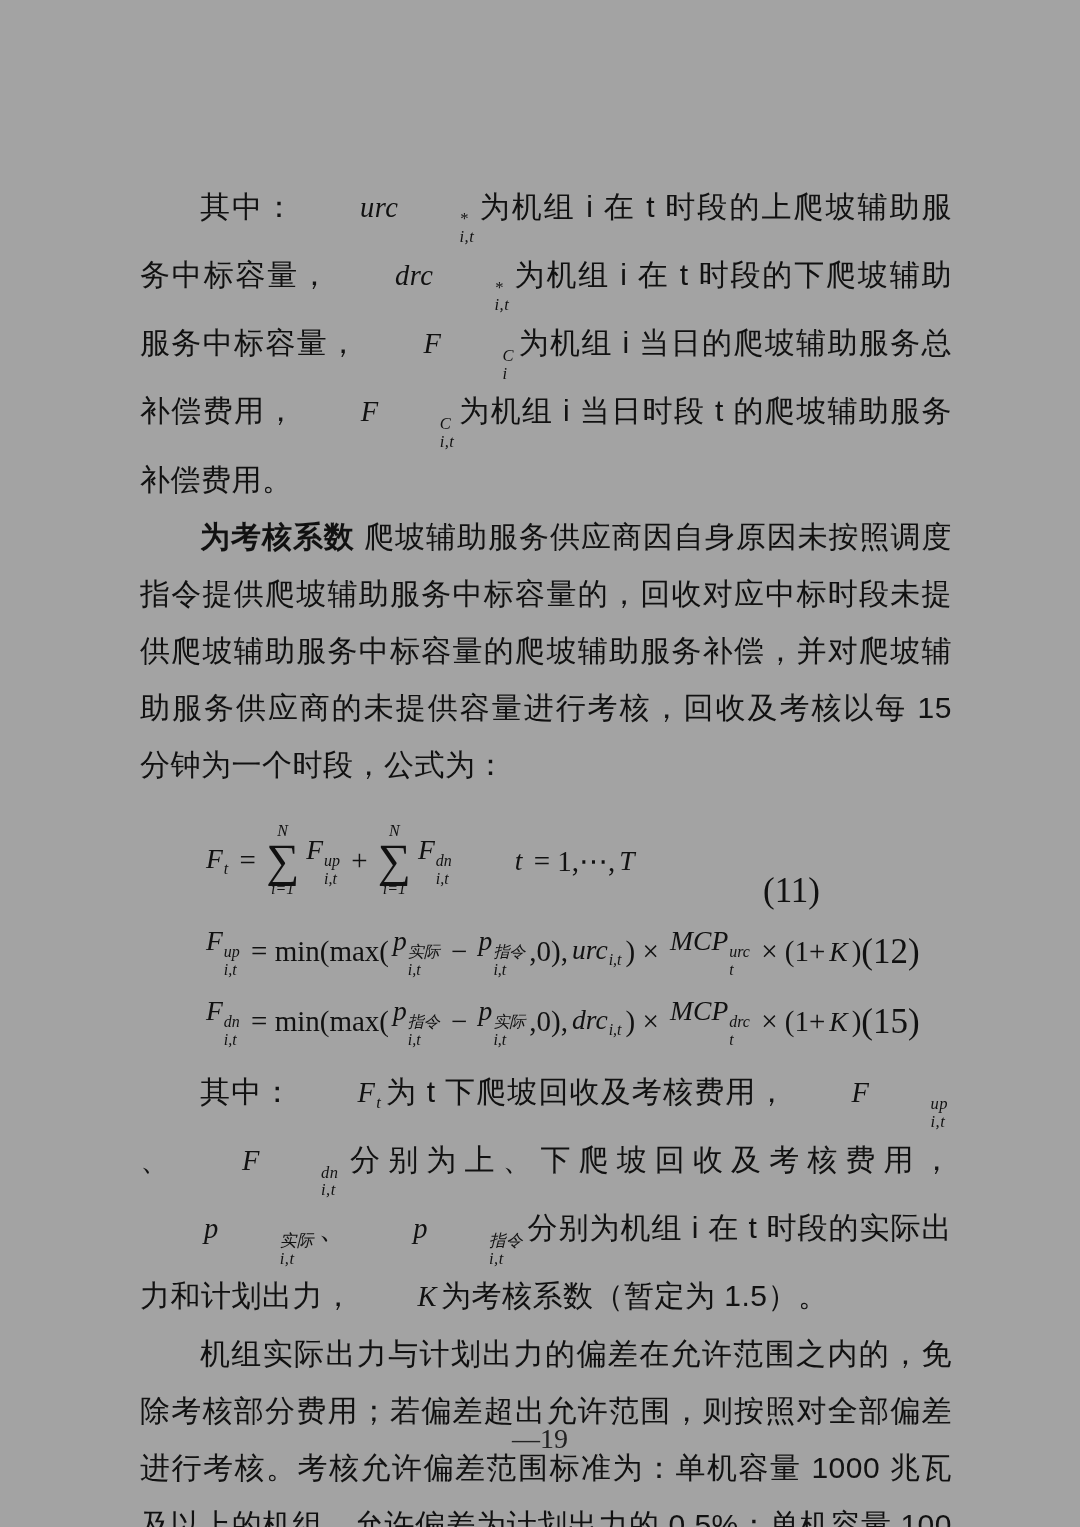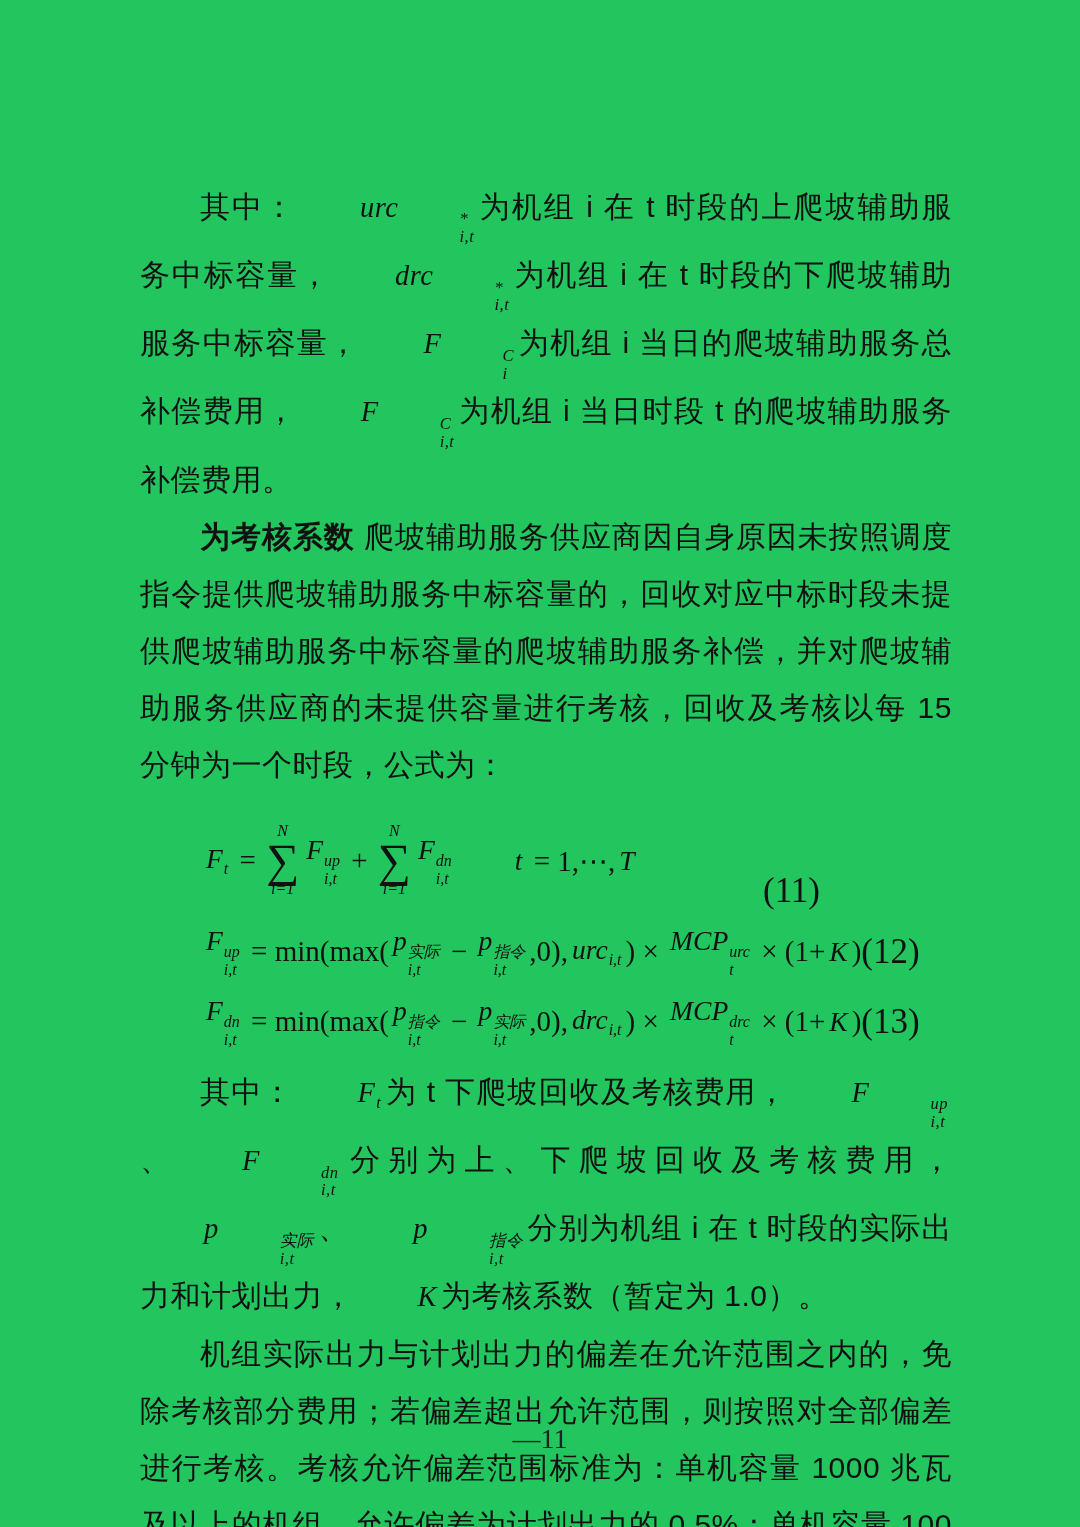--- a/index.html
+++ b/index.html
@@ -1,20 +1,20 @@
 <!DOCTYPE html>
 <html><head>
 <meta charset="utf-8">
 <style>
   html,body{margin:0;padding:0;background:#e8e8e8;}
   .page{
     position:relative;
     width:1080px;height:1527px;
     margin:0 auto;
-    background:#22c55e;
+    background:#a3a3a3;
     color:#111111;
     font-family:"Liberation Sans",sans-serif;
     overflow:hidden;
   }
   .content{
     position:absolute;
     left:140px;top:178px;
     width:812px;
   }
   .para{
@@ -199,36 +199,36 @@
             <span class="mvar"><span class="mbase">drc</span><span class="msub-only">i,t</span></span>
             <span class="mtext">) × </span>
             <span class="mvar"><span class="mbase">MCP</span><span class="mstack">
                 <span class="msup">drc</span>
                 <span class="msub">t</span>
               </span></span>
             <span class="mtext"> × (1+</span>
             <span class="mvar"><span class="mbase">K</span></span>
             <span class="mtext">)</span>
           </div>
-        <div class="f-num">(13)</div>
+        <div class="f-num">(15)</div>
       </div>
     </div>
 
     <p class="para"><span class="run">其中：</span><span class="mvar"><span class="mbase">F</span><span class="msub-only">t</span></span><span class="run">为 t 下爬坡回收及考核费用，</span><span class="mvar"><span class="mbase">F</span><span class="mstack">
             <span class="msup">up</span>
             <span class="msub">i,t</span>
           </span></span><span class="run">、</span><span class="mvar"><span class="mbase">F</span><span class="mstack">
             <span class="msup">dn</span>
             <span class="msub">i,t</span>
           </span></span><span class="run">分别为上、下爬坡回收及考核费用，</span><span class="mvar"><span class="mbase">p</span><span class="mstack">
             <span class="msup">实际</span>
             <span class="msub">i,t</span>
           </span></span><span class="run">、</span><span class="mvar"><span class="mbase">p</span><span class="mstack">
             <span class="msup">指令</span>
             <span class="msub">i,t</span>
-          </span></span><span class="run">分别为机组 i 在 t 时段的实际出力和计划出力，</span><span class="mvar"><span class="mbase">K</span></span><span class="run">为考核系数（暂定为 1.0）。</span></p>
+          </span></span><span class="run">分别为机组 i 在 t 时段的实际出力和计划出力，</span><span class="mvar"><span class="mbase">K</span></span><span class="run">为考核系数（暂定为 1.5）。</span></p>
 
     <p class="para"><span class="run">机组实际出力与计划出力的偏差在允许范围之内的，免除考核部分费用；若偏差超出允许范围，则按照对全部偏差进行考核。考核允许偏差范围标准为：单机容量 1000 兆瓦及以上的机组，允许偏差为计划出力的 0.5%；单机容量 100 兆瓦及以上、1000 兆瓦以下的机组允许偏差为计划出力的 1%且允许偏差不超过 5</span></p>
 
   </div>
 
-  <div class="page-number">—11</div>
+  <div class="page-number">—19</div>
 </div>
 
 </body></html>

